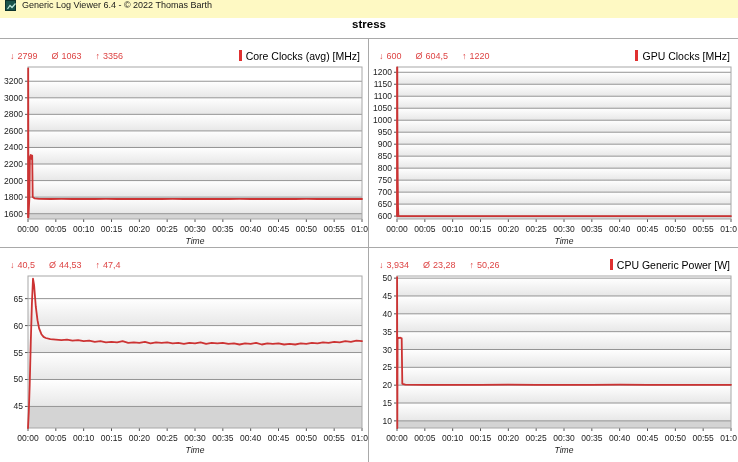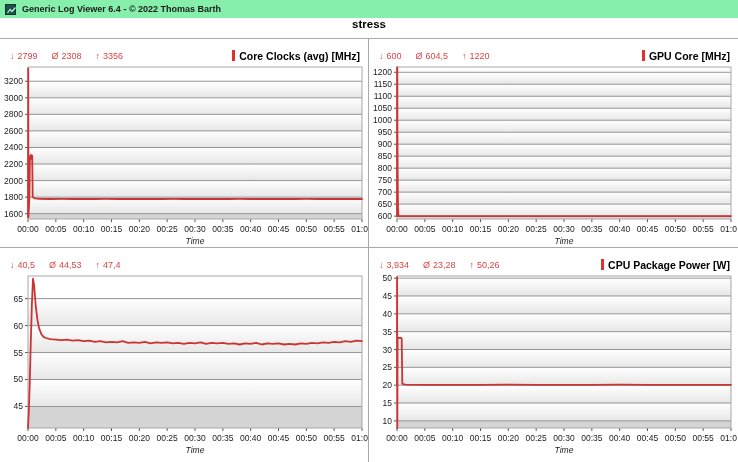--- a/index.html
+++ b/index.html
@@ -3,21 +3,21 @@
 <meta charset="utf-8">
 <style>
   html,body{margin:0;padding:0;background:#f0f0f0;}
   *{box-sizing:border-box;}
   #window{
     width:738px;height:462px;background:#ffffff;position:relative;overflow:hidden;
     font-family:"Liberation Sans",sans-serif;
   }
   
   #titlebar{
-    height:18px;display:flex;align-items:center;padding-left:5px;background:#86efac;font-weight:bold;
+    height:18px;display:flex;padding-left:5px;background:#fef9c3;
   }
   #app-icon{width:11px;height:11px;background:#19544a;border:1px solid #0d332c;
     display:inline-block;position:relative;flex:0 0 auto;}
   #app-icon svg{position:absolute;left:0;top:0;}
   #titlebar-text{font-size:9px;color:#1a1a1a;margin-left:6px;white-space:nowrap;}
   
   #heading-row{height:20px;display:flex;align-items:flex-start;justify-content:center;}
   #page-title{font-size:11.5px;font-weight:bold;color:#000;}
   
   #grid{
@@ -29,21 +29,21 @@
   .quad.qleft{border-right:1px solid #a9a9a9;}
   .quad.qtop{border-bottom:1px solid #a9a9a9;}
   .quad-header{
     display:flex;align-items:center;justify-content:space-between;
     padding:7px 8px 0 10px;height:26px;
   }
   .stats{display:flex;gap:14px;font-size:9px;color:#dd4444;white-space:nowrap;}
   .stat{display:flex;gap:3px;}
   .chart-title{display:flex;align-items:center;gap:4px;}
   .chart-title .bar{width:3px;height:11px;background:#e03030;display:inline-block;}
-  .chart-title .txt{font-size:10.5px;font-weight:bold;color:#000;white-space:nowrap;}
+  .chart-title .txt{font-size:10.5px;font-weight:normal;color:#000;white-space:nowrap;}
   svg text{font-family:"Liberation Sans",sans-serif;}
 </style>
 </head>
 <body>
 
 <div id="window">
   <div id="titlebar">
     <span id="app-icon">
       <svg width="11" height="11" viewBox="0 0 11 11">
         <polyline points="1.5,8 4,4.5 6,6.5 9.5,2.5" fill="none" stroke="#bfe8dc" stroke-width="1.2"></polyline>
@@ -60,21 +60,21 @@
 
     <div class="quad qleft qtop">
       <div class="quad-header">
         <div class="stats">
           <span class="stat">
               <span>↓</span>
               <span>2799</span>
             </span>
           <span class="stat">
               <span>Ø</span>
-              <span>2308</span>
+              <span>1063</span>
             </span>
           <span class="stat">
               <span>↑</span>
               <span>3356</span>
             </span>
         </div>
         <div class="chart-title">
           <span class="bar"></span>
           <span class="txt">Core Clocks (avg) [MHz]</span>
         </div>
@@ -166,21 +166,21 @@
               <span>Ø</span>
               <span>604,5</span>
             </span>
           <span class="stat">
               <span>↑</span>
               <span>1220</span>
             </span>
         </div>
         <div class="chart-title">
           <span class="bar"></span>
-          <span class="txt">GPU Core [MHz]</span>
+          <span class="txt">GPU Clocks [MHz]</span>
         </div>
       </div>
       <svg class="chart-svg" width="368" height="180">
           <defs>
             <linearGradient id="bandgrad1" x1="0" y1="0" x2="0" y2="1">
               <stop offset="0%" stop-color="#ffffff"></stop>
               <stop offset="100%" stop-color="#e7e7e7"></stop>
             </linearGradient>
           </defs>
           <rect x="28" y="2" width="334" height="152" fill="#ffffff"></rect>
@@ -356,21 +356,21 @@
               <span>Ø</span>
               <span>23,28</span>
             </span>
           <span class="stat">
               <span>↑</span>
               <span>50,26</span>
             </span>
         </div>
         <div class="chart-title">
           <span class="bar"></span>
-          <span class="txt">CPU Package Power [W]</span>
+          <span class="txt">CPU Generic Power [W]</span>
         </div>
       </div>
       <svg class="chart-svg" width="368" height="186">
           <defs>
             <linearGradient id="bandgrad3" x1="0" y1="0" x2="0" y2="1">
               <stop offset="0%" stop-color="#ffffff"></stop>
               <stop offset="100%" stop-color="#e7e7e7"></stop>
             </linearGradient>
           </defs>
           <rect x="28" y="2" width="334" height="152" fill="#ffffff"></rect>

